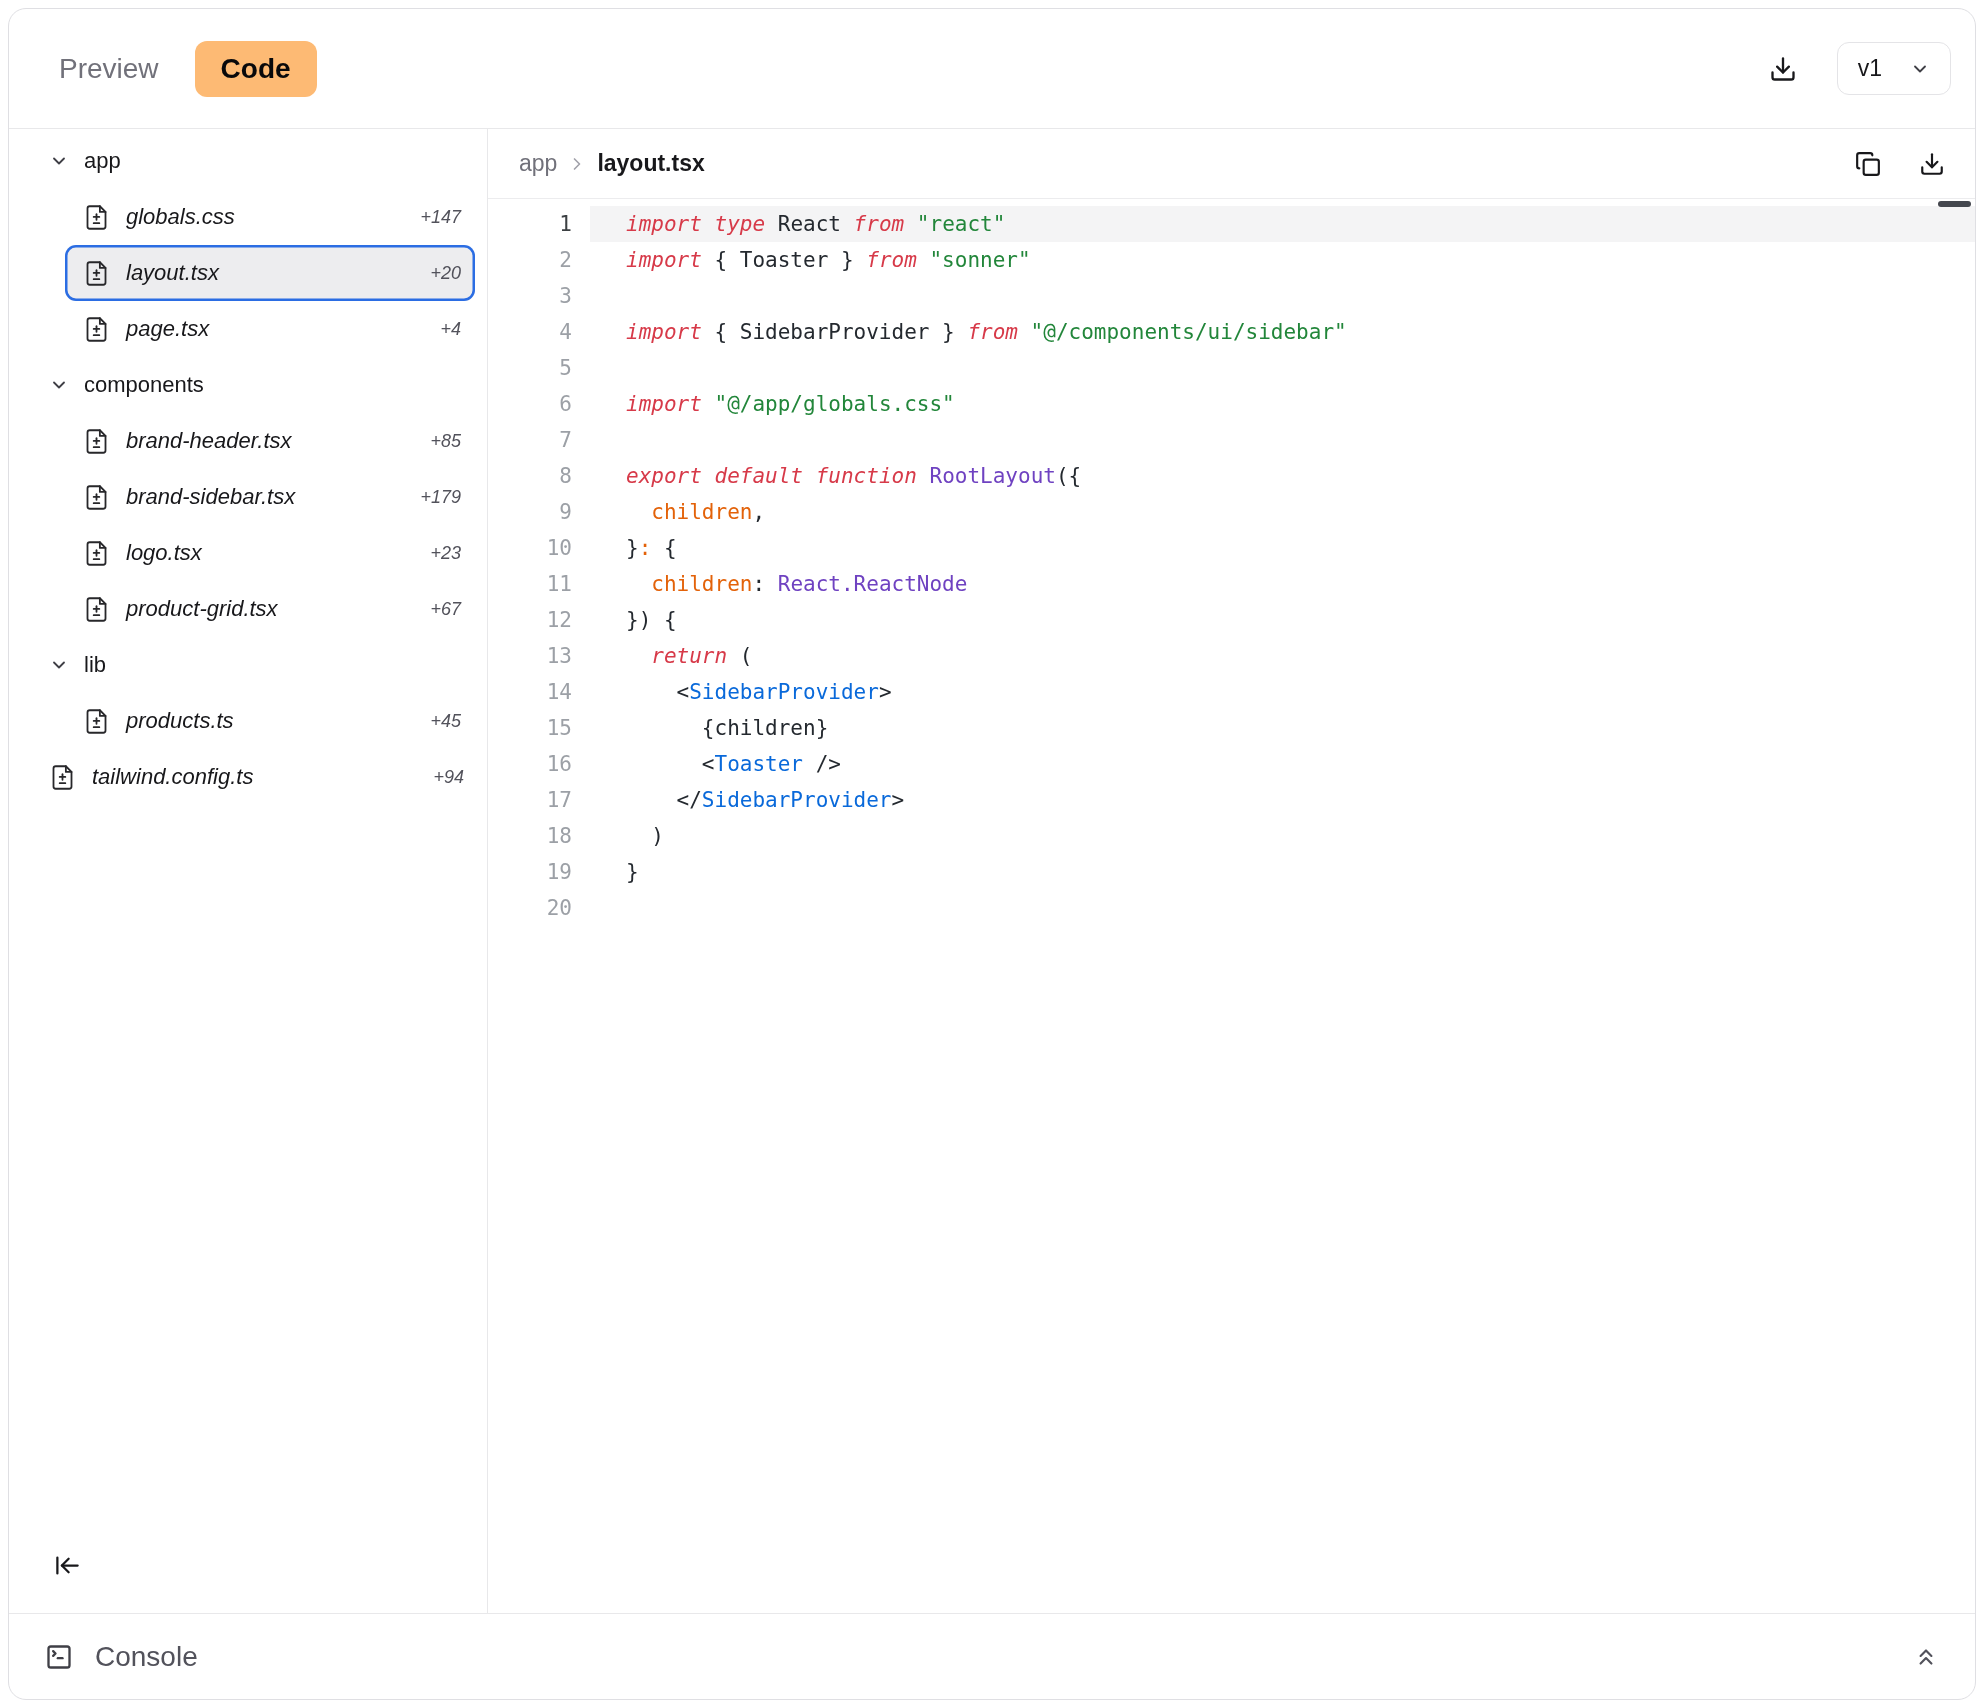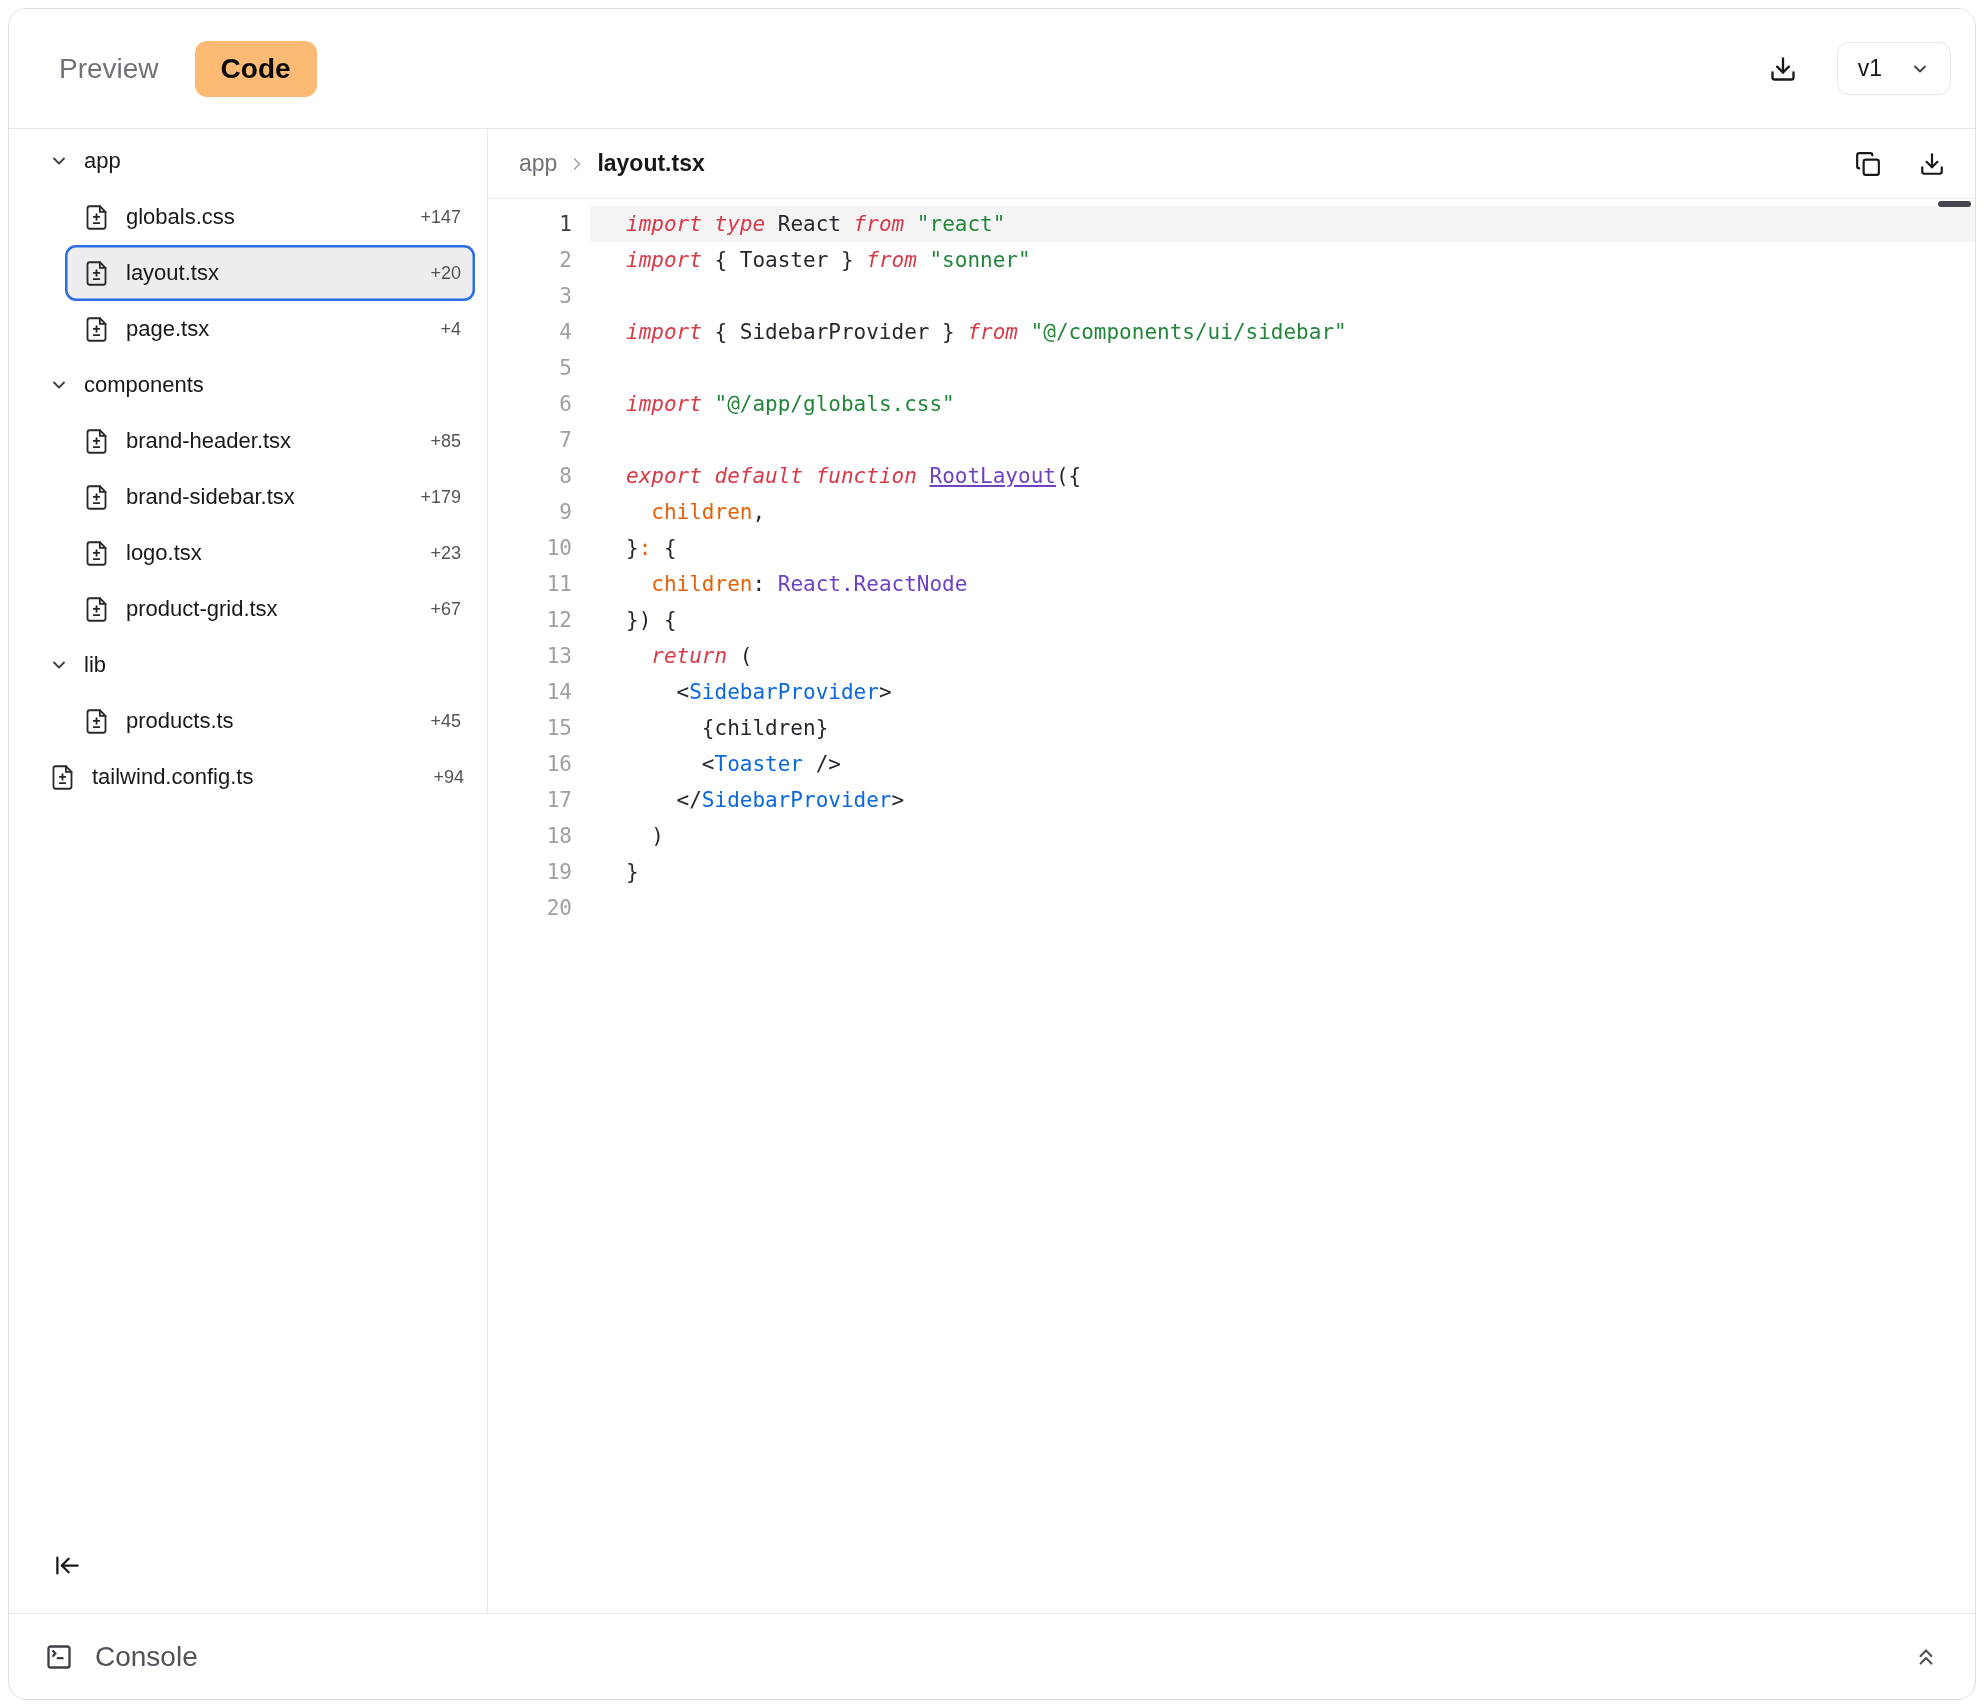--- a/index.html
+++ b/index.html
@@ -40,21 +40,21 @@
   .middle { flex: 1; display: flex; min-height: 0; }
 
   .sidebar {
     flex: 0 0 479px; width: 479px; border-right: 1.5px solid #e8e8ea;
     position: relative; padding-top: 4px; overflow: hidden;
   }
   .tree-row { height: 56px; display: flex; align-items: center; font-size: 22px; color: #18181b; cursor: pointer; }
   .tree-row .tree-icon { display: flex; align-items: center; justify-content: center; color: #27272a; flex: 0 0 auto; }
   .tree-row.folder { padding-left: 40px; gap: 15px; font-weight: 500; }
   .tree-row.folder .tree-icon { color: #3f3f46; }
-  .tree-row.file { gap: 16px; font-weight: 400; }
+  .tree-row.file { gap: 16px; font-weight: 400; font-style: italic; }
   .tree-row.file.depth-1 { margin: 0 12px 0 56px; padding: 0 14px 0 18px; border-radius: 11px; }
   .tree-row.file.depth-0 { padding: 0 23px 0 40px; }
   .tree-row .count { margin-left: auto; font-size: 18px; color: #52525b; }
   .tree-row.selected { background: #ededef; box-shadow: inset 0 0 0 2.5px var(--selection, #2b6de3); }
 
   .collapse-btn {
     position: absolute; left: 34px; bottom: 24px; width: 48px; height: 48px;
     border: none; background: transparent; border-radius: 10px; color: #18181b;
     display: flex; align-items: center; justify-content: center; cursor: pointer;
   }
@@ -79,21 +79,21 @@
   }
   .code-row { display: flex; height: 36px; }
   .ln { flex: 0 0 84px; width: 84px; text-align: right; color: #9ca0a6; user-select: none; }
   .ln.active { color: #3c4043; }
   .gap { flex: 0 0 18px; width: 18px; }
   .codecell { flex: 1; white-space: pre; padding-left: 36px; }
   .code-row.active .codecell { background: var(--active_line_bg, #f4f4f5); }
 
   .tok-kw  { color: var(--keyword,  #d73a49); font-style: italic; }
   .tok-str { color: var(--string,   #22863a); }
-  .tok-fn  { color: var(--function, #6f42c1); text-decoration: underline; }
+  .tok-fn  { color: var(--function, #6f42c1); }
   .tok-typ { color: var(--type,     #6f42c1); }
   .tok-tag { color: var(--tag,      #0969da); }
   .tok-var { color: var(--variable, #e36209); }
 
   .scroll-thumb {
     position: absolute; top: 2px; right: 4px; width: 33px; height: 6px;
     border-radius: 3px; background: #44474e; cursor: grab;
   }
 
   

